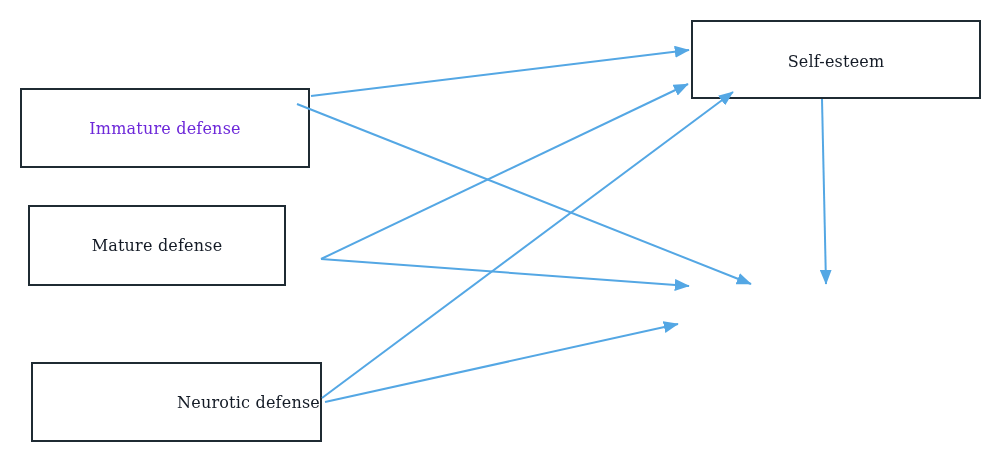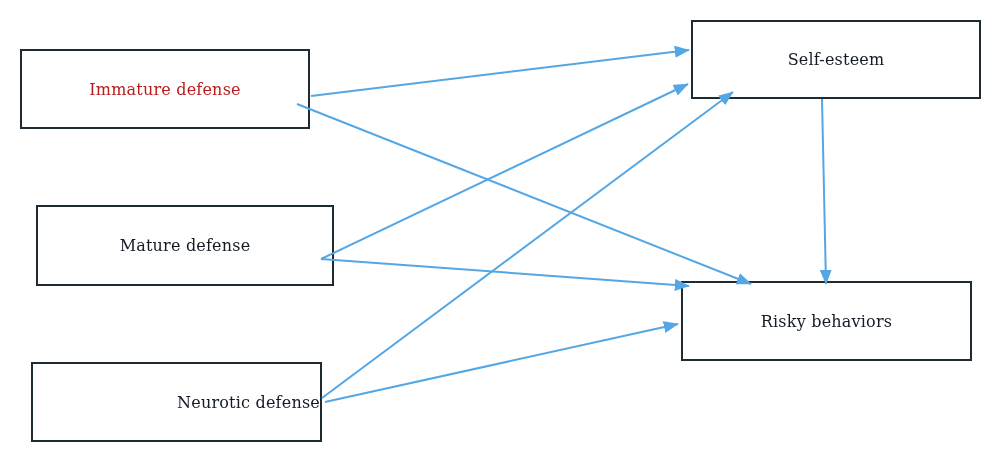--- a/index.html
+++ b/index.html
@@ -21,60 +21,57 @@
     background: #ffffff;
     border: 2px solid #1f2b33;
     display: flex;
     align-items: center;
     justify-content: center;
     font-size: 16px;
     color: #141b26;
     letter-spacing: 0.2px;
   }
   .node.label-high {
-    align-items: flex-start;
-    padding-top: 28px;
+    align-items: center;
+    padding-top: 4px;
   }
   #node-immature   { left: 20px;  top: 49px;  width: 290px; height: 80px; }
-  #node-mature     { left: 36px;  top: 205px; width: 298px; height: 81px; }
+  #node-mature     { left: 28px;  top: 205px; width: 258px; height: 81px; }
   #node-neurotic   { left: 31px;  top: 362px; width: 291px; height: 80px; justify-content: flex-end; }
   #node-selfesteem { left: 691px; top: 20px;  width: 290px; height: 79px; }
   #node-risky      { left: 681px; top: 281px; width: 291px; height: 80px; }
   #arrows {
     position: absolute;
     left: 0; top: 0;
     width: 1000px;
     height: 468px;
     pointer-events: none;
   }
 </style>
 </head>
 <body>
 
 <div class="canvas" style="background: rgb(255, 255, 255);">
 
-  <div class="node" id="node-immature" style="border-color: rgb(31, 43, 51); background: rgb(255, 255, 255); color: #b91c1c;">
+  <div class="node" id="node-immature" style="border-color: rgb(31, 43, 51); background: rgb(255, 255, 255); color: #6d28d9; margin-top: 39px;">
     <span>Immature defense</span>
   </div>
 
   <div class="node" id="node-mature" style="border-color: rgb(31, 43, 51); background: rgb(255, 255, 255); color: rgb(20, 27, 38);">
     <span>Mature defense</span>
   </div>
 
   <div class="node" id="node-neurotic" style="border-color: rgb(31, 43, 51); background: rgb(255, 255, 255); color: rgb(20, 27, 38);">
     <span>Neurotic defense</span>
   </div>
 
   <div class="node label-high" id="node-selfesteem" style="border-color: rgb(31, 43, 51); background: rgb(255, 255, 255); color: rgb(20, 27, 38);">
     <span>Self-esteem</span>
   </div>
 
-  <div class="node" id="node-risky" style="border-color: rgb(31, 43, 51); background: rgb(255, 255, 255); color: rgb(20, 27, 38);">
-    <span>Risky behaviors</span>
-  </div>
 
   <svg id="arrows" xmlns="http://www.w3.org/2000/svg">
       <defs>
         <marker id="ah" viewBox="0 0 10 8" refX="9.5" refY="4" markerWidth="15" markerHeight="12" orient="auto" markerUnits="userSpaceOnUse">
           <polygon points="0 0, 10 4, 0 8" fill="#54a7e4"></polygon>
         </marker>
       </defs>
       <line x1="311" y1="96" x2="689" y2="50" stroke="#54a7e4" stroke-width="2" marker-end="url(#ah)"></line>
       <line x1="297" y1="104" x2="751" y2="284" stroke="#54a7e4" stroke-width="2" marker-end="url(#ah)"></line>
       <line x1="321" y1="259" x2="688" y2="84" stroke="#54a7e4" stroke-width="2" marker-end="url(#ah)"></line>

